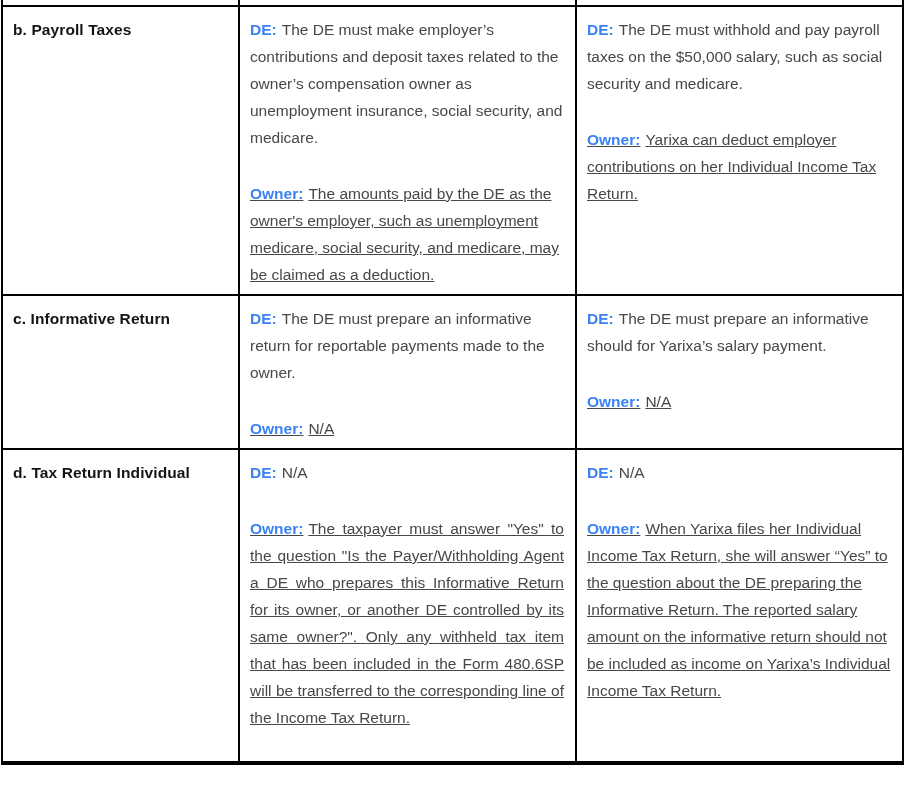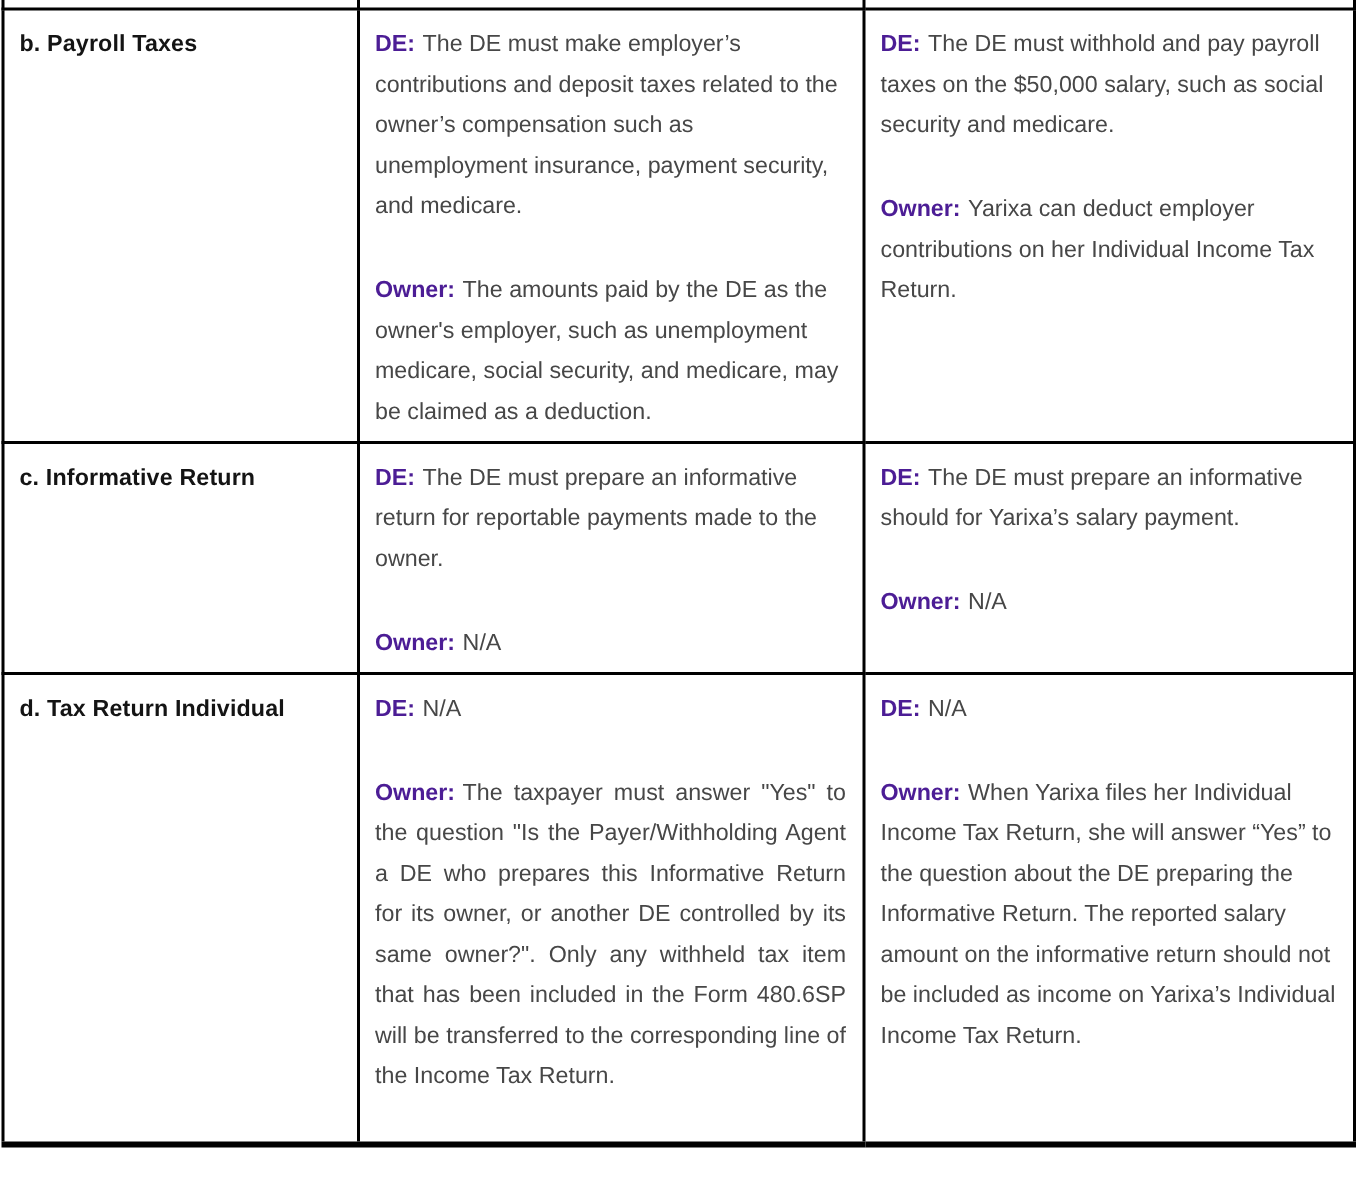--- a/index.html
+++ b/index.html
@@ -44,25 +44,25 @@
   .row-c  { height: 146px; padding-left: 36px; }
   .row-d  { height: 314px; }
 
   td.hdr-cell {
     color: #141414;
     font-weight: bold;
     font-size: 15.5px;
     letter-spacing: 0.1px;
   }
   .cellpara { margin: 0 0 29px 0; }
-  .cellpara:last-child { margin-bottom: 0; }
+  .cellpara:last-child { margin-bottom: 0; text-decoration: underline; }
   .cellpara.justify { text-align: justify; }
   .lbl {
     font-weight: bold;
-    color: #4c1d95;
+    color: #3b82f6;
     margin-right: 5px;
   }
 </style>
 </head>
 <body>
 
 <div class="page">
   <table class="doc-table">
     <colgroup>
       <col style="width:237px">
@@ -76,21 +76,21 @@
       <td></td>
       <td></td>
     </tr>
 
     <tr class="row-b">
       <td class="hdr-cell">
         <span>b. Payroll Taxes</span>
       </td>
       <td>
         <p class="cellpara">
-          <span class="lbl">DE:</span><span>The DE must make employer’s contributions and deposit taxes related to the owner’s compensation such as unemployment insurance, payment security, and medicare.</span>
+          <span class="lbl">DE:</span><span>The DE must make employer’s contributions and deposit taxes related to the owner’s compensation owner as unemployment insurance, social security, and medicare.</span>
         </p>
         <p class="cellpara">
           <span class="lbl">Owner:</span><span>The amounts paid by the DE as the owner's employer, such as unemployment medicare, social security, and medicare, may be claimed as a deduction.</span>
         </p>
       </td>
       <td>
         <p class="cellpara">
           <span class="lbl">DE:</span><span>The DE must withhold and pay payroll taxes on the $50,000 salary, such as social security and medicare.</span>
         </p>
         <p class="cellpara">

